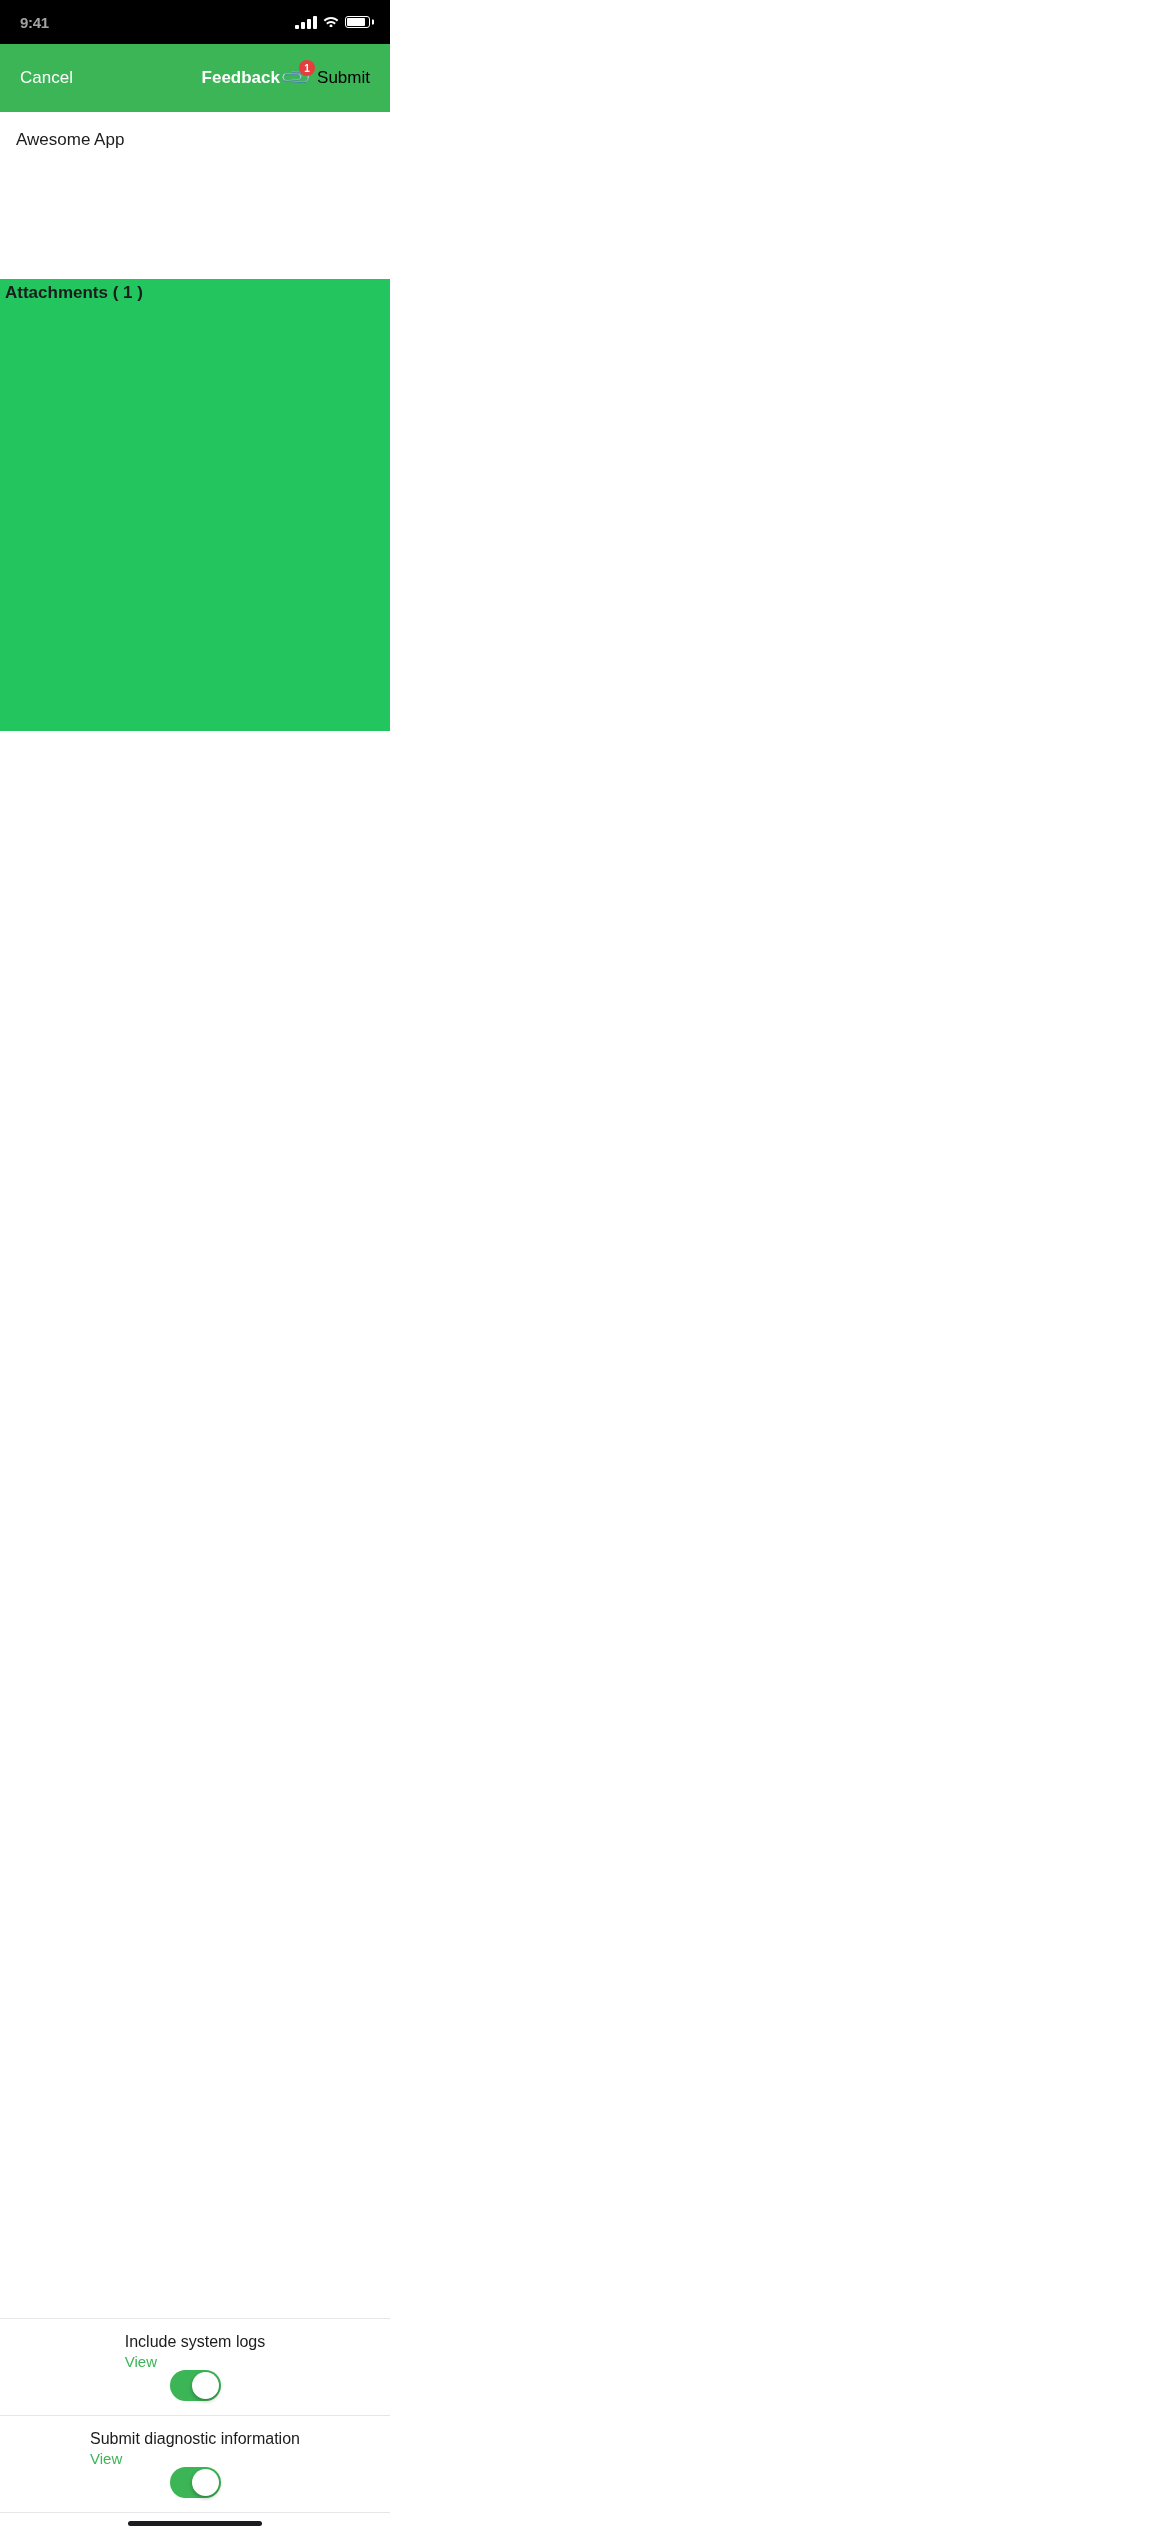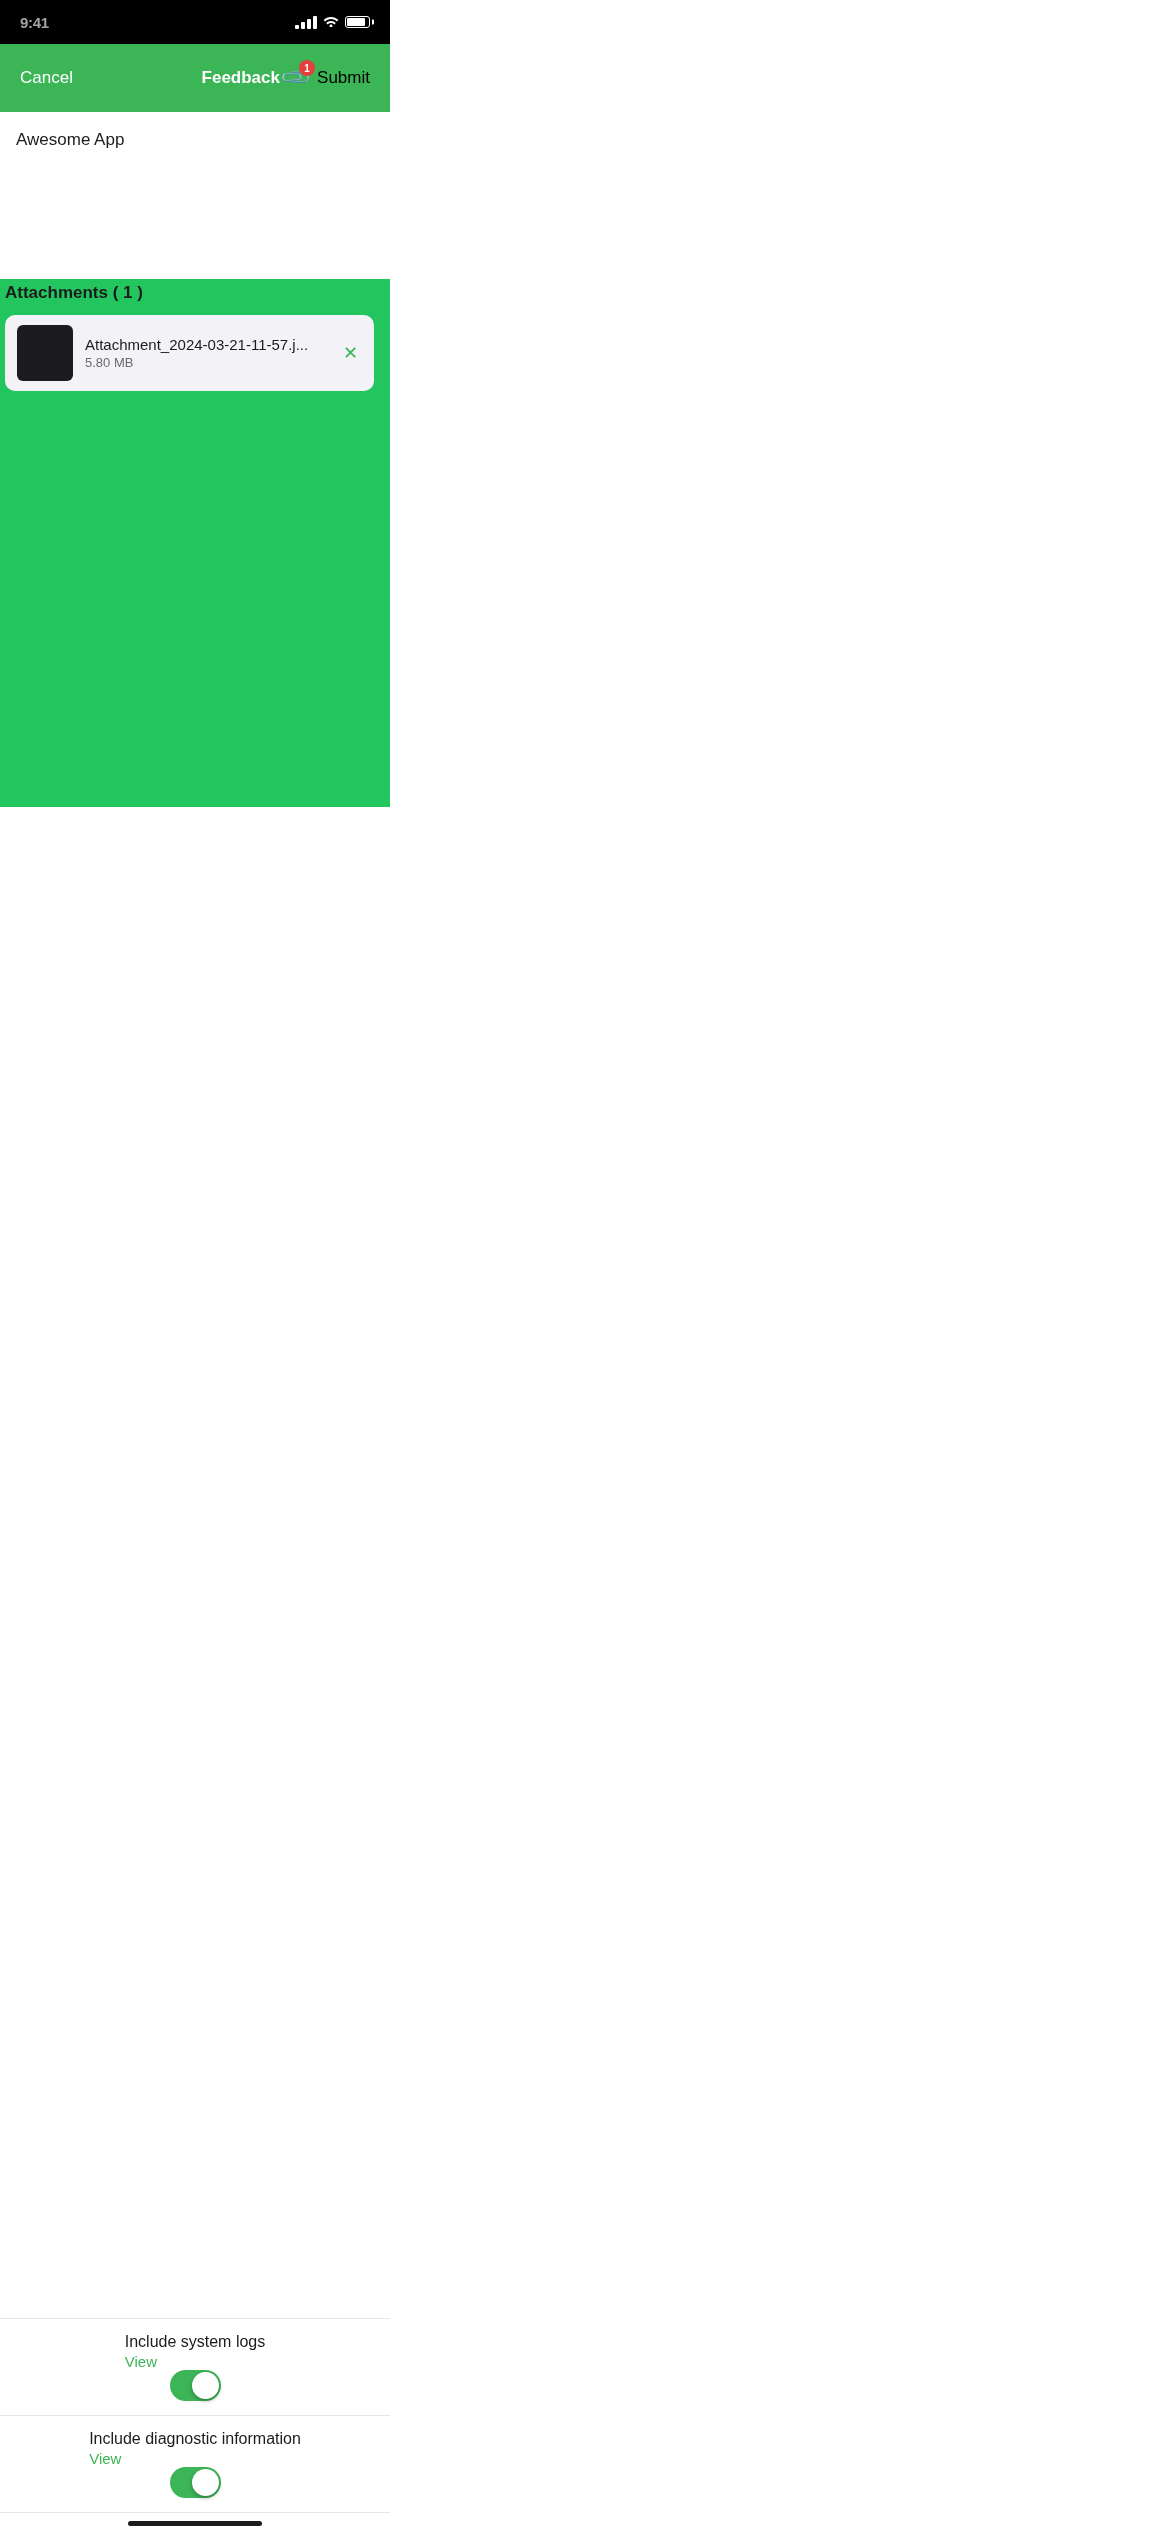--- a/index.html
+++ b/index.html
@@ -357,49 +357,41 @@
 
 <div class="content">
 
   
   <textarea class="feedback-input" rows="6" style="">Awesome App</textarea>
 
   
   <div class="attachments-section">
     <div class="attachments-header">Attachments ( 1 )</div>
 
-    <div class="attachment-item">
-      <div class="attachment-thumbnail"></div>
-      <div class="attachment-info">
-        <div class="attachment-name">Attachment_2024-03-21-11-57.j...</div>
-        <div class="attachment-size">5.80 MB</div>
-      </div>
-      <span class="attachment-remove">✕</span>
-    </div>
   </div>
 
   <div class="spacer"></div>
 
 </div>
 
 <div class="settings-section">
 
   <div class="setting-row">
     <div class="setting-label-group">
       <span class="setting-label">Include system logs</span>
       <span class="setting-view">View</span>
     </div>
     <div class="toggle">
       <div class="toggle-knob"></div>
     </div>
   </div>
 
   <div class="setting-row">
     <div class="setting-label-group">
-      <span class="setting-label">Include diagnostic information</span>
+      <span class="setting-label">Submit diagnostic information</span>
       <span class="setting-view">View</span>
     </div>
     <div class="toggle">
       <div class="toggle-knob"></div>
     </div>
   </div>
 
   <div class="home-indicator">
     <div class="home-bar"></div>
   </div>

